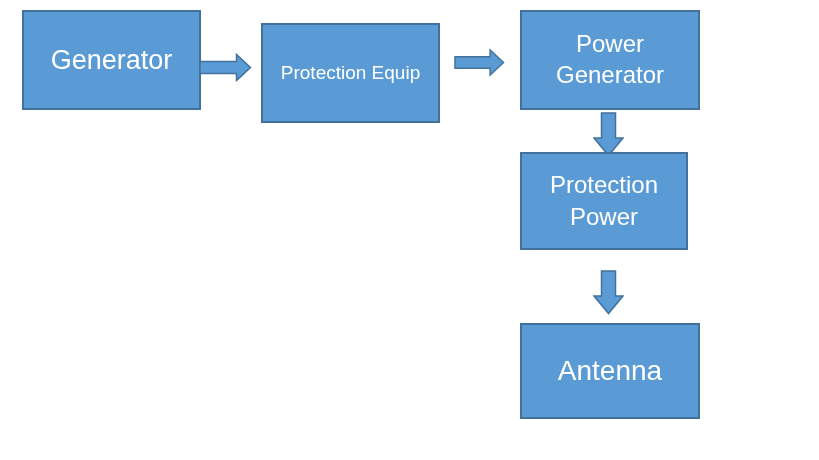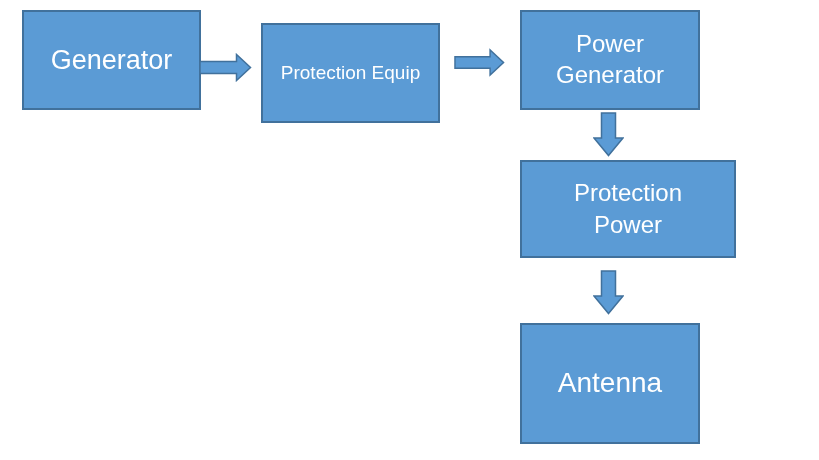--- a/index.html
+++ b/index.html
@@ -23,22 +23,22 @@
     flex-direction: column;
     align-items: center;
     justify-content: center;
     text-align: center;
     line-height: 1.22;
   }
   .node .line { display: block; }
   #node-generator        { left: 22px;  top: 10px;  width: 179px; height: 100px; font-size: 27px; }
   #node-protection-1     { left: 261px; top: 10px;  width: 179px; height: 100px; font-size: 19px; margin-top: 13px; }
   #node-power-amplifier  { left: 520px; top: 10px;  width: 180px; height: 100px; font-size: 24px; line-height: 1.28; align-items: center; }
-  #node-protection-2     { left: 520px; top: 160px; width: 216px; height: 98px;  font-size: 24px; line-height: 1.35; }
-  #node-antenna          { left: 520px; top: 323px; width: 180px; height: 121px;  font-size: 28px; }
+  #node-protection-2     { left: 520px; top: 152px; width: 168px; height: 98px;  font-size: 24px; line-height: 1.35; }
+  #node-antenna          { left: 520px; top: 323px; width: 180px; height: 96px;  font-size: 28px; }
   .connector { position: absolute; display: block; }
   #arrow-1 { left: 199px; top: 53px;  width: 53px; height: 29px; }
   #arrow-2 { left: 454px; top: 48px;  width: 51px; height: 29px; }
   #arrow-3 { left: 593px; top: 112px; width: 31px; height: 45px; }
   #arrow-4 { left: 593px; top: 270px; width: 31px; height: 45px; }
 </style>
 </head>
 <body>
 
 <div class="canvas">

